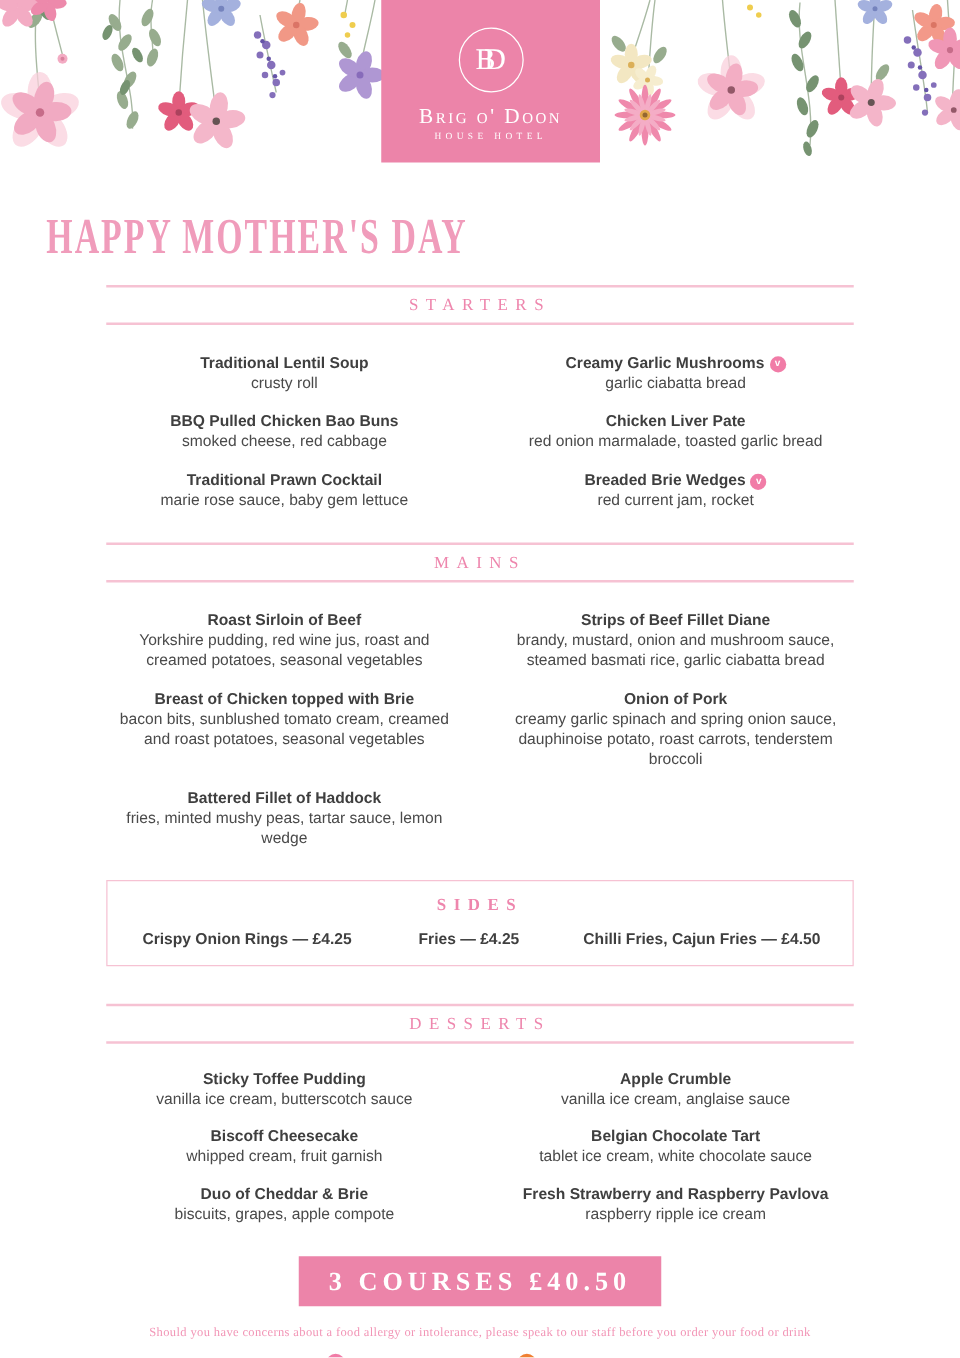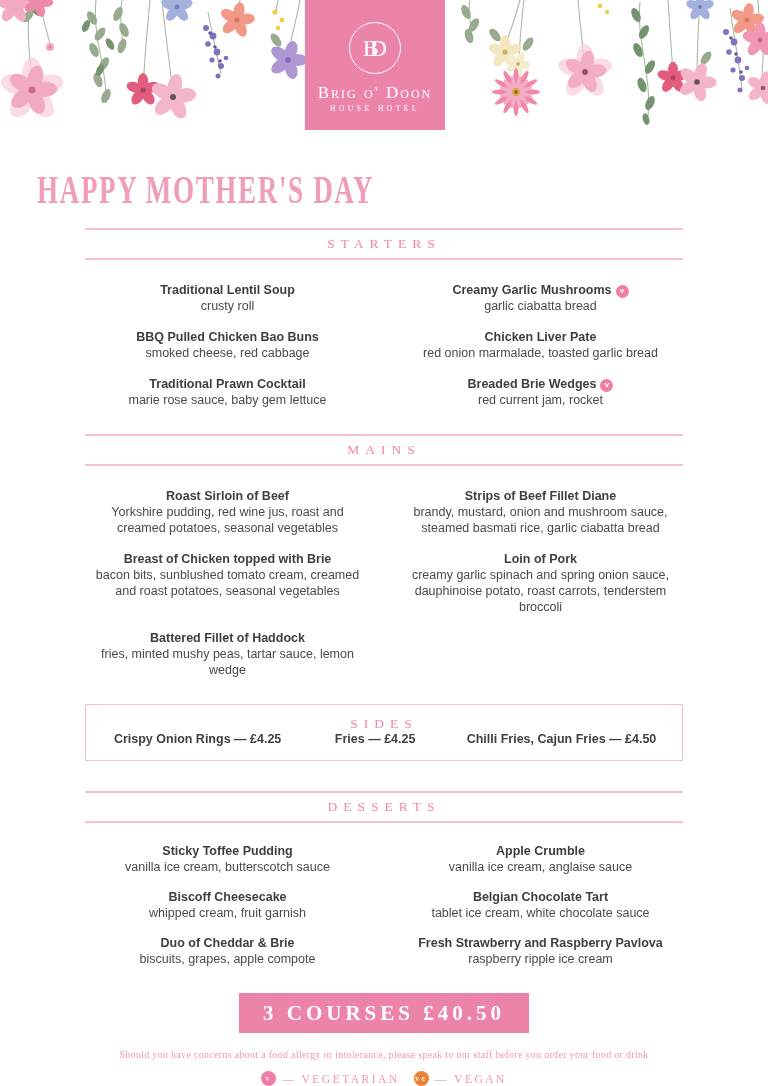--- a/index.html
+++ b/index.html
@@ -13,21 +13,21 @@
     --ink:#3f3f3f;
   }
   *{margin:0;padding:0;box-sizing:border-box;}
   body{background:#ffffff;font-family:"Liberation Sans",sans-serif;color:var(--ink);}
   .page{position:relative;width:768px;height:1086px;margin:0 auto;background:#fff;overflow:hidden;}
 
   
   .floral-band{position:relative;width:768px;height:152px;}
   .floral-band svg{position:absolute;top:0;left:0;}
   .logo-box{
-    position:absolute;top:0;left:305px;width:140px;height:130px;
+    position:absolute;top:0;left:305px;width:175px;height:130px;
     background:var(--pink-box);display:flex;flex-direction:column;
     align-items:center;justify-content:flex-start;padding-top:22px;
   }
   .monogram{width:52px;height:52px;border:1.6px solid #fff;border-radius:50%;
     display:flex;align-items:center;justify-content:center;margin-bottom:9px;}
   .monogram span{font-family:"Liberation Serif",serif;color:#fff;font-size:24px;
     letter-spacing:-9px;padding-right:9px;font-weight:400;}
   .brand-name{font-family:"Liberation Serif",serif;color:#fff;font-size:17px;
     letter-spacing:2px;font-variant:small-caps;white-space:nowrap;}
   .brand-sub{font-family:"Liberation Serif",serif;color:#fff;font-size:7.5px;
@@ -63,22 +63,22 @@
     width:13px;height:13px;border-radius:50%;background:var(--pink-badge);
     color:#fff;font-size:8px;font-weight:700;vertical-align:1px;margin-left:4px;
   }
 
   
   .sides-box{
     border:1.5px solid var(--pink-rule);margin-top:0px;padding:11px 14px 14px 14px;
     text-align:center;
   }
   .sides-box h2{
-    font-family:"Liberation Serif",serif;font-weight:400;color:var(--pink-head);
-    font-size:13.5px;letter-spacing:6px;
+    font-family:"Liberation Serif",serif;font-weight:700;color:var(--pink-head);
+    font-size:13.5px;letter-spacing:6px;margin-bottom:12px;
   }
   .sides-row{display:grid;grid-template-columns:1.1fr 0.9fr 1.2fr;}
   .side-item{font-weight:700;font-size:12.5px;}
   .gap30{height:30px;}
 
   
   .banner-wrap{text-align:center;margin-top:2px;}
   .banner{
     display:inline-block;background:var(--pink-box);color:#fff;
     font-family:"Liberation Serif",serif;font-weight:700;font-size:21px;
@@ -330,21 +330,21 @@
         </div>
         <div class="dish">
           <div class="dish-name">Strips of Beef Fillet Diane</div>
           <div class="dish-desc" style="max-width:282px;">brandy, mustard, onion and mushroom sauce, steamed basmati rice, garlic ciabatta bread</div>
         </div>
         <div class="dish">
           <div class="dish-name">Breast of Chicken topped with Brie</div>
           <div class="dish-desc">bacon bits, sunblushed tomato cream, creamed and roast potatoes, seasonal vegetables</div>
         </div>
         <div class="dish">
-          <div class="dish-name">Loin of Pork</div>
+          <div class="dish-name">Onion of Pork</div>
           <div class="dish-desc">creamy garlic spinach and spring onion sauce, dauphinoise potato, roast carrots, tenderstem broccoli</div>
         </div>
         <div class="dish">
           <div class="dish-name">Battered Fillet of Haddock</div>
           <div class="dish-desc">fries, minted mushy peas, tartar sauce, lemon wedge</div>
         </div>
       </div>
     </section>
 
     <section class="sides-box">

